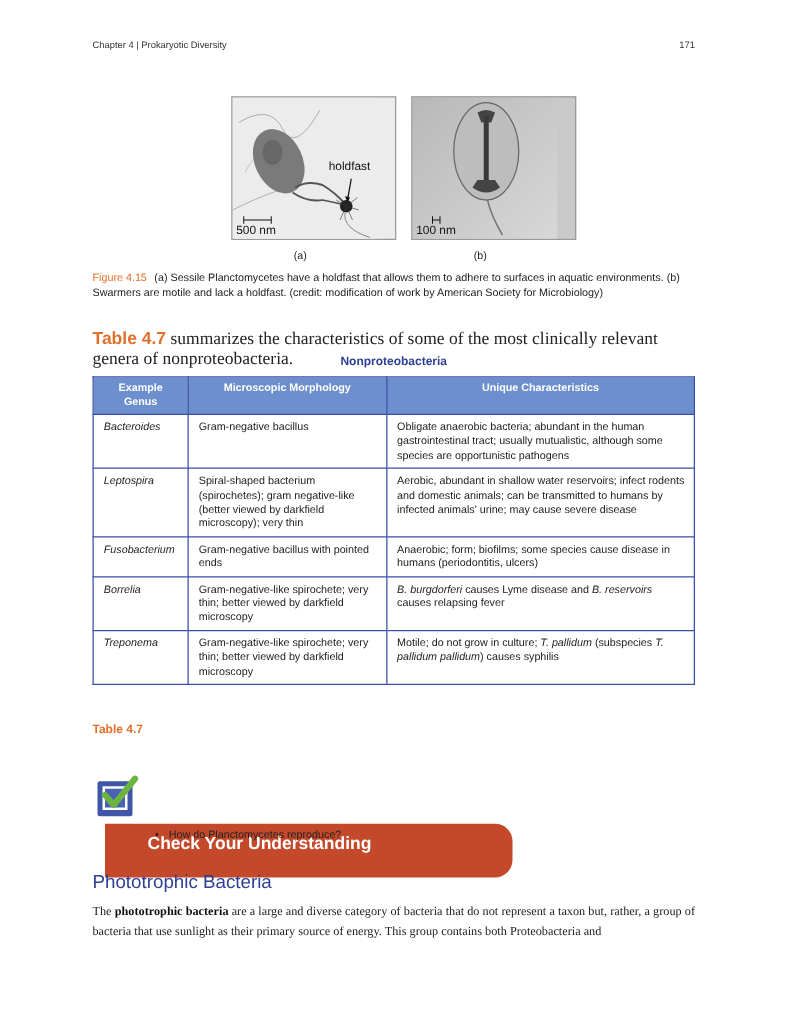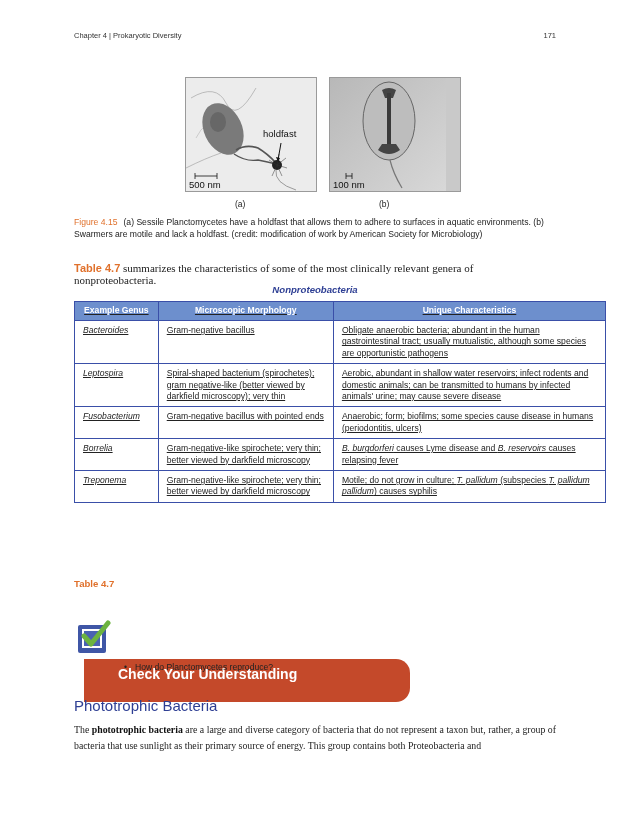--- a/index.html
+++ b/index.html
@@ -11,26 +11,26 @@
   .fig-panel { top:77px; width:132px; height:115px; border:1px solid #9a9a9a; box-sizing:border-box; overflow:hidden; }
   .fig-a { left:185px; background:#ececec; }
   .fig-b { left:329px; background:#c9c9c9; }
   .fig-panel svg { position:absolute; left:0; top:0; }
   .scale-label { position:absolute; font-size:9.5px; color:#111; }
   .panel-letter { top:199px; font-size:8.5px; color:#222; }
 
   .caption { top:216px; left:74px; width:482px; font-size:8.6px; line-height:12px; color:#222; }
   .fig-num { color:#e0712c; margin-right:6px; }
 
-  .intro { top:262px; left:74px; width:482px; font-family:"Liberation Serif", serif; font-size:11px; color:#222; }
+  .intro { top:262px; left:74px; width:482px; font-family:"Liberation Serif", serif; font-size:14px; color:#222; }
   .tbl-ref { font-family:"Liberation Sans", sans-serif; font-weight:bold; color:#e0712c; }
 
-  .tbl-title { top:284px; left:74px; width:482px; text-align:center; font-weight:bold; font-size:9.6px; color:#2e3f94;font-style:italic; }
+  .tbl-title { top:284px; left:74px; width:482px; text-align:center; font-weight:bold; font-size:9.6px; color:#2e3f94; }
 
-  table.data { position:absolute; top:301px; left:74px; width:532px; border-collapse:collapse; font-size:8.6px; line-height:11.4px;text-decoration:underline; }
+  table.data { position:absolute; top:301px; left:74px; width:482px; border-collapse:collapse; font-size:8.6px; line-height:11.4px; }
   table.data th { background:#6d8fcd; color:#ffffff; font-weight:bold; font-size:8.6px; text-align:center; vertical-align:top; padding:3px 6px 4px 6px; border:1.5px solid #3a4fa8; line-height:11px; }
   table.data td { border:1.5px solid #3a4fa8; vertical-align:top; padding:4px 6px 4px 8px; color:#222; }
   table.data td.genus { font-style:italic; }
   col.c1 { width:76px; } col.c2 { width:159px; } col.c3 { width:247px; }
 
   .tbl-caption { top:578px; left:74px; font-size:9.6px; font-weight:bold; color:#e0712c; }
 
   .check-banner { top:659px; left:84px; width:326px; height:43px; background:#c4492a; border-radius:0 14px 14px 0; }
   .check-title { position:absolute; left:34px; top:7px; color:#fff; font-weight:bold; font-size:14px; }
   .check-icon { top:620px; left:77px; width:34px; height:34px; }

